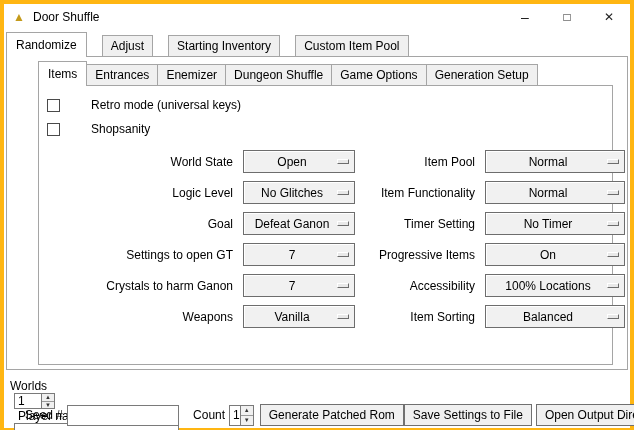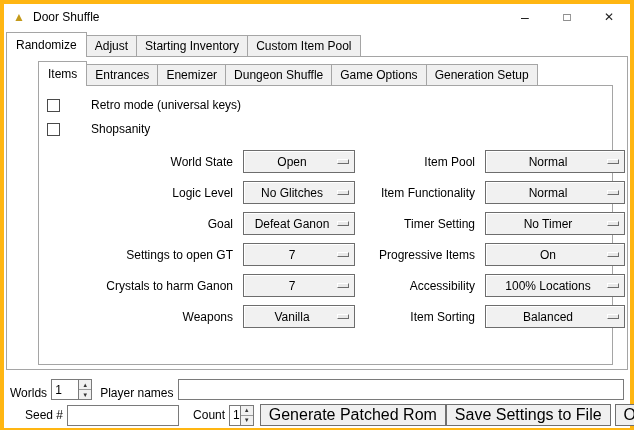--- a/index.html
+++ b/index.html
@@ -24,21 +24,21 @@
   .winbtns { margin-left:auto; display:flex; height:26px; }
   .winbtn { width:42px; height:26px; display:flex; align-items:center; justify-content:center;
             font-size:12px; color:#222; cursor:default; }
   .winbtn.min { font-size:14px; }
 
   
   .client { position:relative; height:396px; background:#fff; }
 
   
   .tabs { display:flex; align-items:flex-end; position:relative; }
-  .tabs1 { margin:2px 0 0 2px; }
+  .tabs1 { margin:2px 0 0 2px;gap:16px; }
   .tab { border:1px solid #a5a5a5; border-bottom:none; background:#f0f0f0;
          padding:3px 8px; margin-right:-1px; white-space:nowrap; }
   .tab.sel { background:#fff; padding:5px 9px; margin-bottom:-1px; position:relative; z-index:2; }
   .panel1 { margin:0 2px; border:1px solid #a5a5a5; height:314px; background:#fff; position:relative;padding-left:17px; }
   .tabs2 { margin:4px 0 0 14px; }
   .panel2 { margin:0 14px; border:1px solid #a5a5a5; height:280px; background:#fff; position:relative; }
 
   
   .cbrow { display:flex; align-items:center; height:22px; padding-left:8px; margin-top:2px;gap:24px; }
   .cbrow:first-child { margin-top:8px; }
@@ -49,34 +49,34 @@
            column-gap:4px; row-gap:8px; margin:10px 0 0 4px; }
   .flabel { display:flex; align-items:center; justify-content:flex-end; padding-right:6px; height:23px; }
   .dd { height:23px; background:#f1f1f1; border:1px solid #6d6d6d;
         box-shadow: inset 1px 1px 0 #ffffff;
         display:flex; align-items:center; position:relative; padding:0 20px 0 6px; cursor:default; }
   .dd .txt { flex:1; text-align:center; }
   .dd .ind { position:absolute; right:5px; top:50%; margin-top:-3px; width:12px; height:5px;
              background:#e9e9e9; border:1px solid; border-color:#ffffff #6d6d6d #6d6d6d #ffffff; }
 
   
-  .row1 { position:absolute; left:6px; right:6px; top:347px; height:21px; display:flex; align-items:flex-end; }
+  .row1 { position:absolute; left:6px; right:6px; top:347px; height:21px; display:flex; align-items:flex-start;flex-direction:column; }
   .row2 { position:absolute; left:21px; right:6px; top:372px; height:22px; display:flex; align-items:center; }
   .lbl { white-space:nowrap; }
   input.txtin { height:21px; border:1px solid #7a7a7a; background:#fff; padding:0 4px;
                 font-family:"Liberation Sans", sans-serif; font-size:12px; outline:none; }
   .grow { flex:1; }
   .spin { display:flex; width:41px; height:21px; border:1px solid #7a7a7a; background:#fff; }
   .spin .sval { flex:1; display:flex; align-items:center; padding-left:3px; }
   .spin .sbtns { width:13px; display:flex; flex-direction:column; border-left:1px solid #7a7a7a; }
   .spin .sbtn { flex:1; display:flex; align-items:center; justify-content:center;
                 font-size:6px; line-height:6px; background:#f0f0f0; color:#333; cursor:default; }
   .spin .sbtn.up { border-bottom:1px solid #9a9a9a; }
   button.btn { height:22px; background:#f0f0f0; border:1px solid #707070;
-               font-family:"Liberation Sans", sans-serif; font-size:16px; padding:0 8px;
+               font-family:"Liberation Sans", sans-serif; font-size:12px; padding:0 8px;
                white-space:nowrap; cursor:default; }
   .ml4 { margin-left:4px; } .ml6 { margin-left:6px; } .ml8 { margin-left:8px; }
   .ml14 { margin-left:14px; } .mla { margin-left:auto; }
 </style>
 </head>
 <body>
 
 <div class="window">
   <div class="inner">
 

